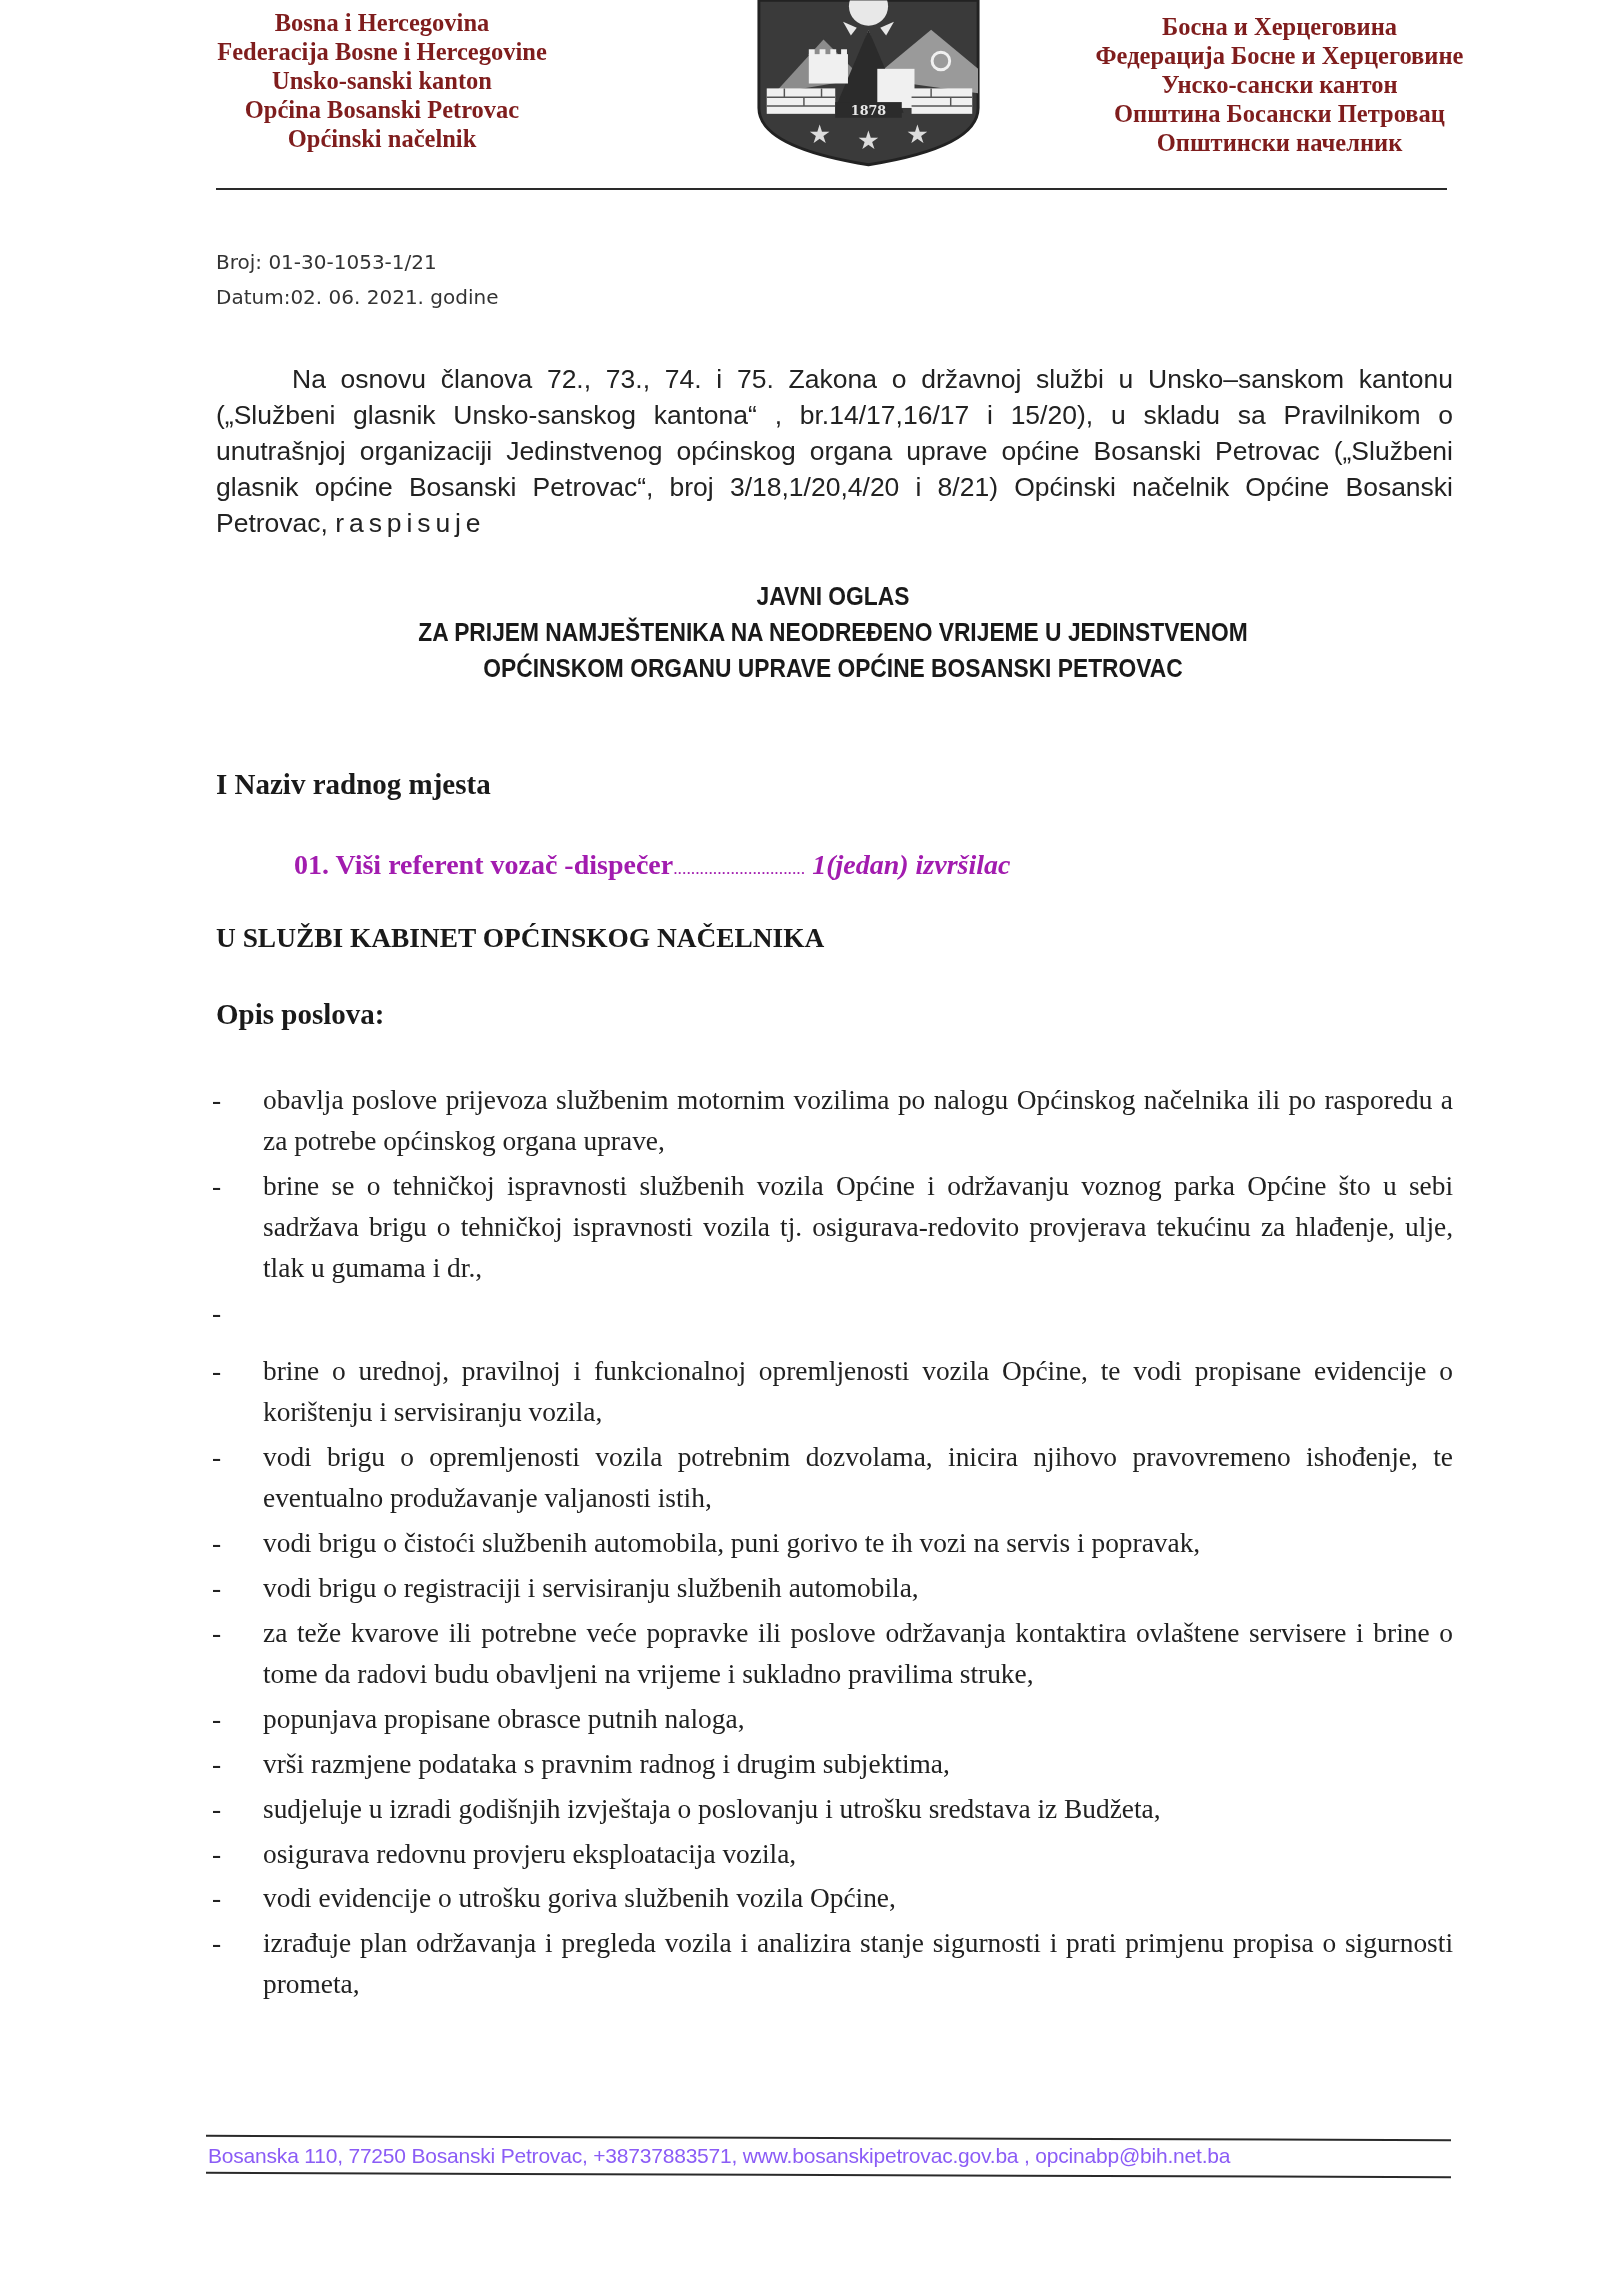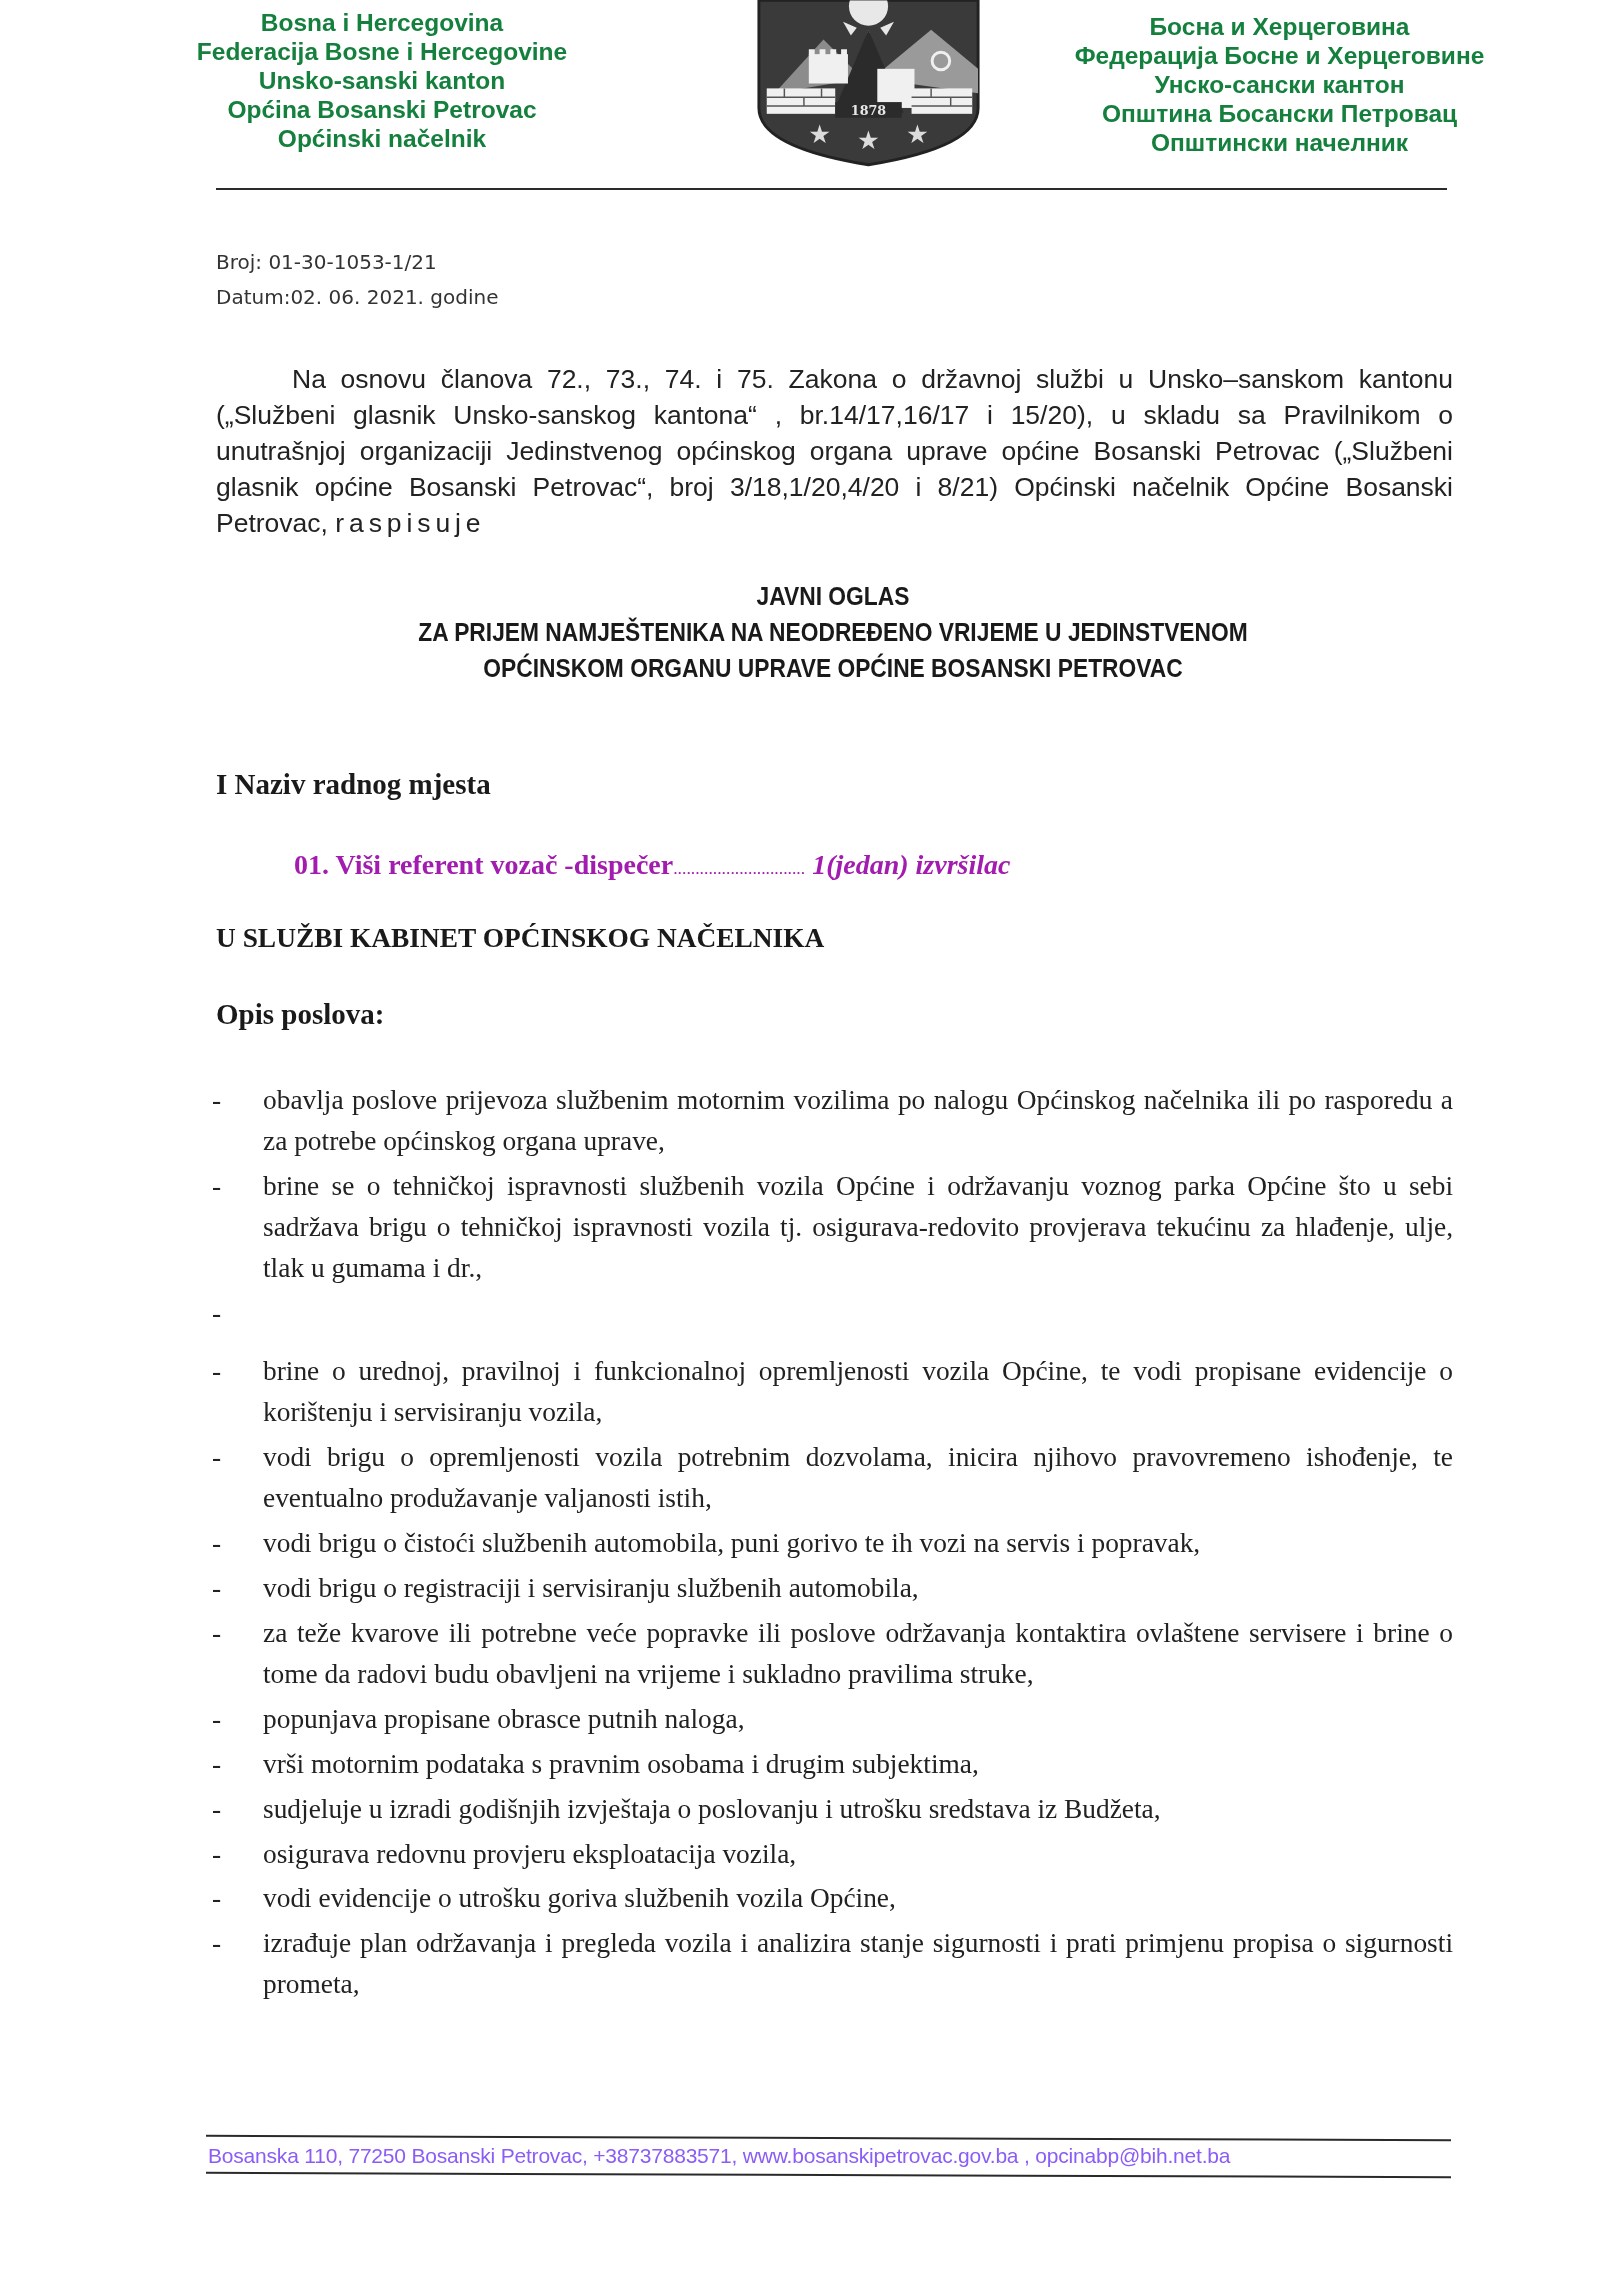--- a/index.html
+++ b/index.html
@@ -1,18 +1,18 @@
 <!DOCTYPE html>
 <html><head>
 <meta charset="utf-8">
 <style>
   html, body { margin: 0; padding: 0; background: #ffffff; }
   body { width: 1621px; height: 2293px; position: relative; overflow: hidden; color: #1c1c1c; }
   .abs { position: absolute; }
-  .hdr-col { position: absolute; top: 7.8px; text-align: center; font-family: Liberation Sans, sans-serif; font-weight: bold; font-size: 24.5px; line-height: 29px; color: #15803d; }
+  .hdr-col { position: absolute; top: 7.8px; text-align: center; font-family: Liberation Serif, serif; font-weight: bold; font-size: 24.5px; line-height: 29px; color: #7f1d1d; }
   .hdr-col.left { left: 176px; width: 412px; }
   .hdr-col.right { left: 1049px; width: 461px; top: 11.8px; }
   .hdr-col div { white-space: nowrap; }
   #logo { left: 755px; top: 0; width: 227px; height: 167px; }
   .rule { position: absolute; background: #2a2a2a; height: 2px; }
   .meta { position: absolute; left: 216px; font-family: "DejaVu Sans", sans-serif; font-size: 20px; line-height: 35px; color: #333; }
   .intro { position: absolute; left: 216px; width: 1237px; top: 314px; font-family: Liberation Sans, sans-serif; font-size: 26.5px; line-height: 36px; text-align: justify; color: #222; }
   .intro p { margin: 0; }
   .intro .indent { text-indent: 76px; }
   .intro .spaced { letter-spacing: 4.9px; }
@@ -138,21 +138,21 @@
 <ul class="duties">
   <li><span class="dash">-</span><span>obavlja poslove prijevoza službenim motornim vozilima po nalogu Općinskog načelnika ili po rasporedu a za potrebe općinskog organa uprave,</span></li>
   <li><span class="dash">-</span><span>brine se o tehničkoj ispravnosti službenih vozila Općine i održavanju voznog parka Općine što u sebi sadržava brigu o tehničkoj ispravnosti vozila tj. osigurava-redovito provjerava tekućinu za hlađenje, ulje, tlak u gumama i dr.,</span></li>
   <li class="empty"><span class="dash">-</span><span></span></li>
   <li><span class="dash">-</span><span>brine o urednoj, pravilnoj i funkcionalnoj opremljenosti vozila Općine, te vodi propisane evidencije o korištenju i servisiranju vozila,</span></li>
   <li><span class="dash">-</span><span>vodi brigu o opremljenosti vozila potrebnim dozvolama, inicira njihovo pravovremeno ishođenje, te eventualno produžavanje valjanosti istih,</span></li>
   <li><span class="dash">-</span><span>vodi brigu o čistoći službenih automobila, puni gorivo te ih vozi na servis i popravak,</span></li>
   <li><span class="dash">-</span><span>vodi brigu o registraciji i servisiranju službenih automobila,</span></li>
   <li><span class="dash">-</span><span>za teže kvarove ili potrebne veće popravke ili poslove održavanja kontaktira ovlaštene servisere i brine o tome da radovi budu obavljeni na vrijeme i sukladno pravilima struke,</span></li>
   <li><span class="dash">-</span><span>popunjava propisane obrasce putnih naloga,</span></li>
-  <li><span class="dash">-</span><span>vrši motornim podataka s pravnim osobama i drugim subjektima,</span></li>
+  <li><span class="dash">-</span><span>vrši razmjene podataka s pravnim radnog i drugim subjektima,</span></li>
   <li><span class="dash">-</span><span>sudjeluje u izradi godišnjih izvještaja o poslovanju i utrošku sredstava iz Budžeta,</span></li>
   <li><span class="dash">-</span><span>osigurava redovnu provjeru eksploatacija vozila,</span></li>
   <li><span class="dash">-</span><span>vodi evidencije o utrošku goriva službenih vozila Općine,</span></li>
   <li><span class="dash">-</span><span>izrađuje plan održavanja i pregleda vozila i analizira stanje sigurnosti i prati primjenu propisa o sigurnosti prometa,</span></li>
 </ul>
 
 <div class="rule footer-rule-top"></div>
 <div class="footer-text">Bosanska 110, 77250 Bosanski Petrovac, +38737883571, www.bosanskipetrovac.gov.ba , opcinabp@bih.net.ba</div>
 <div class="rule footer-rule-bot"></div>
 

